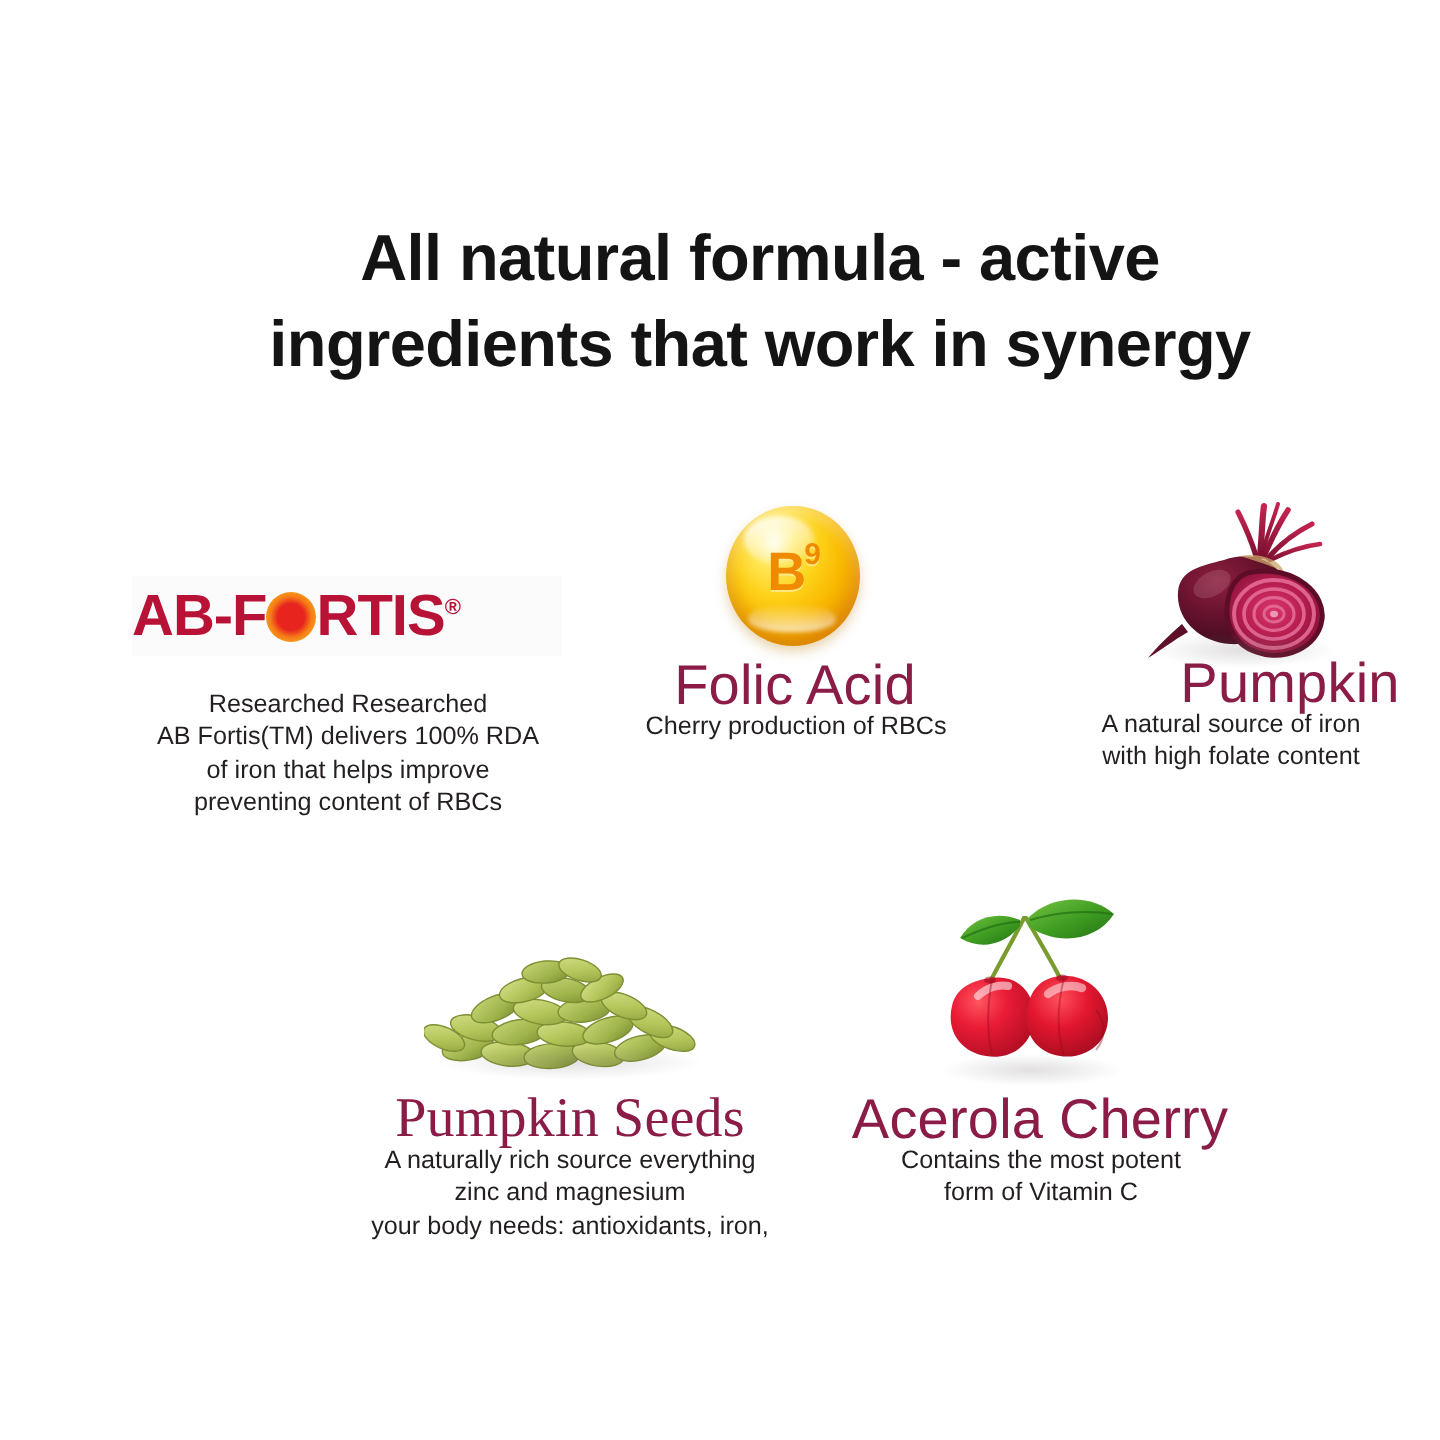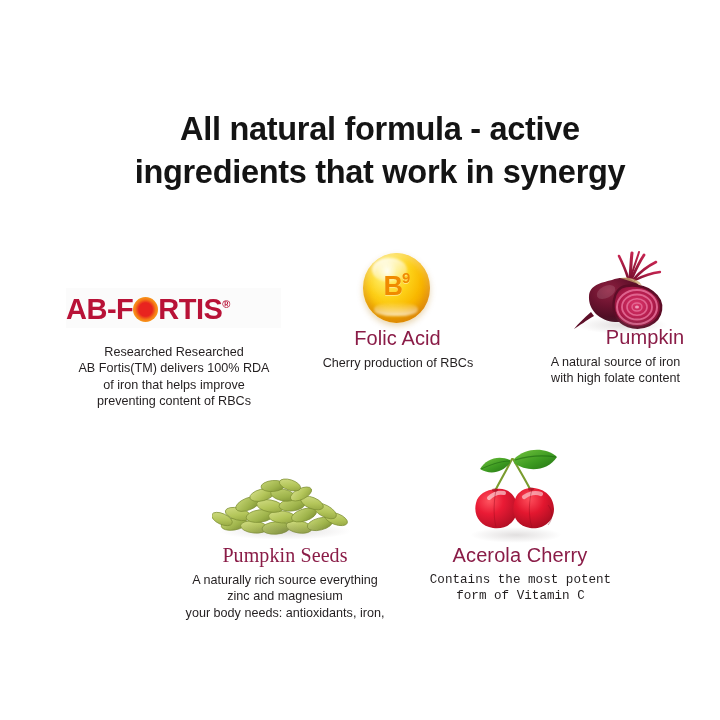--- a/index.html
+++ b/index.html
@@ -23,21 +23,21 @@
     font-weight:600;
     letter-spacing:-0.3px;
     color:#141414;
   }
   .title span{display:block;}
 
   
   .card{position:absolute;}
   .heading{
     text-align:center;
-    font-size:20px;
+    font-size:28px;
     font-weight:400;
     color:#8a1c47;
     letter-spacing:0.1px;
     white-space:nowrap;
   }
   .desc{
     text-align:center;
     font-size:12.6px;
     line-height:16.4px;
     color:#231f20;
@@ -308,19 +308,19 @@
         <path d="M70 43 C84 42 94 52 94 64 C94 77 82 85 70 83 C57 81 51 70 54 58 C56 48 62 44 70 43 Z" fill="url(#cherryR)"></path>
         <path d="M64 52 C69 48 76 47 81 49" stroke="#ffffff" stroke-width="4.2" opacity=".5" fill="none" stroke-linecap="round"></path>
         <path d="M72 44 C69 56 68 70 72 83" stroke="#960a1c" stroke-width="1" opacity=".4" fill="none"></path>
         <path d="M88 60 C93 66 93 74 88 80" stroke="#8f0a1b" stroke-width="1" opacity=".4" fill="none"></path>
 
         <ellipse cx="35" cy="45" rx="3" ry="1.8" fill="#8a0a1a" opacity=".5"></ellipse>
         <ellipse cx="71" cy="44" rx="3" ry="1.8" fill="#8a0a1a" opacity=".5"></ellipse>
       </svg>
     </div>
     <div class="heading" style="position:absolute;left:400px;top:544px;width:200px;">Acerola Cherry</div>
-    <div class="desc" style="position:absolute;left:408px;top:572px;width:185px;font-family:Liberation Mono, monospace;">
+    <div class="desc" style="position:absolute;left:408px;top:572px;width:185px;">
       <span>Contains the most potent</span>
       <span>form of Vitamin C</span>
     </div>
   </div>
 
 </div>
 
 </body></html>

